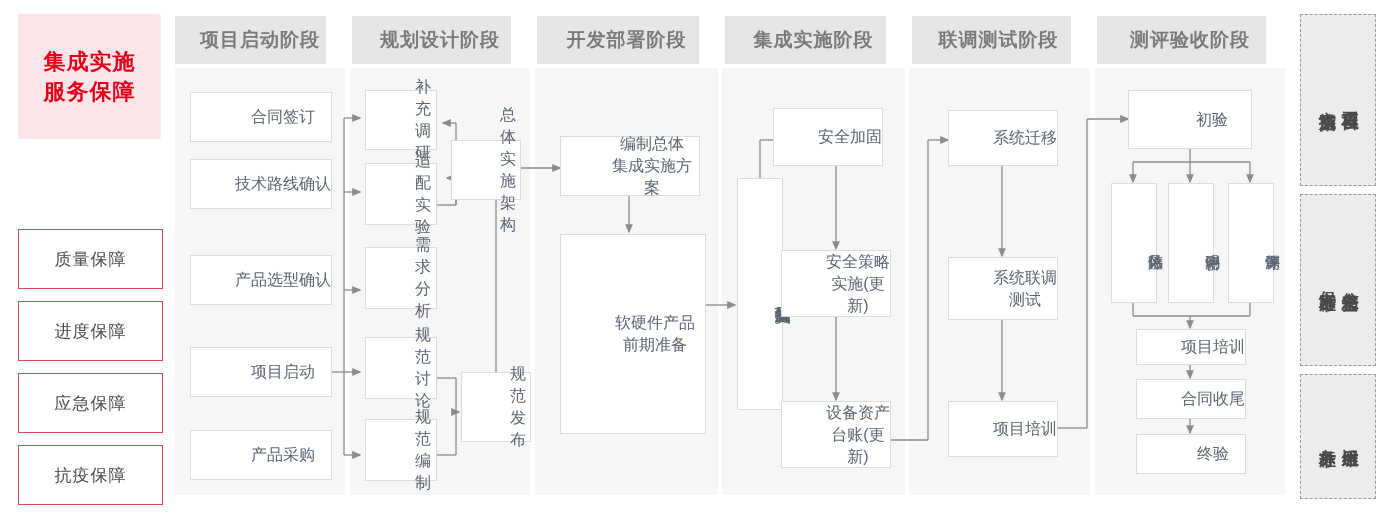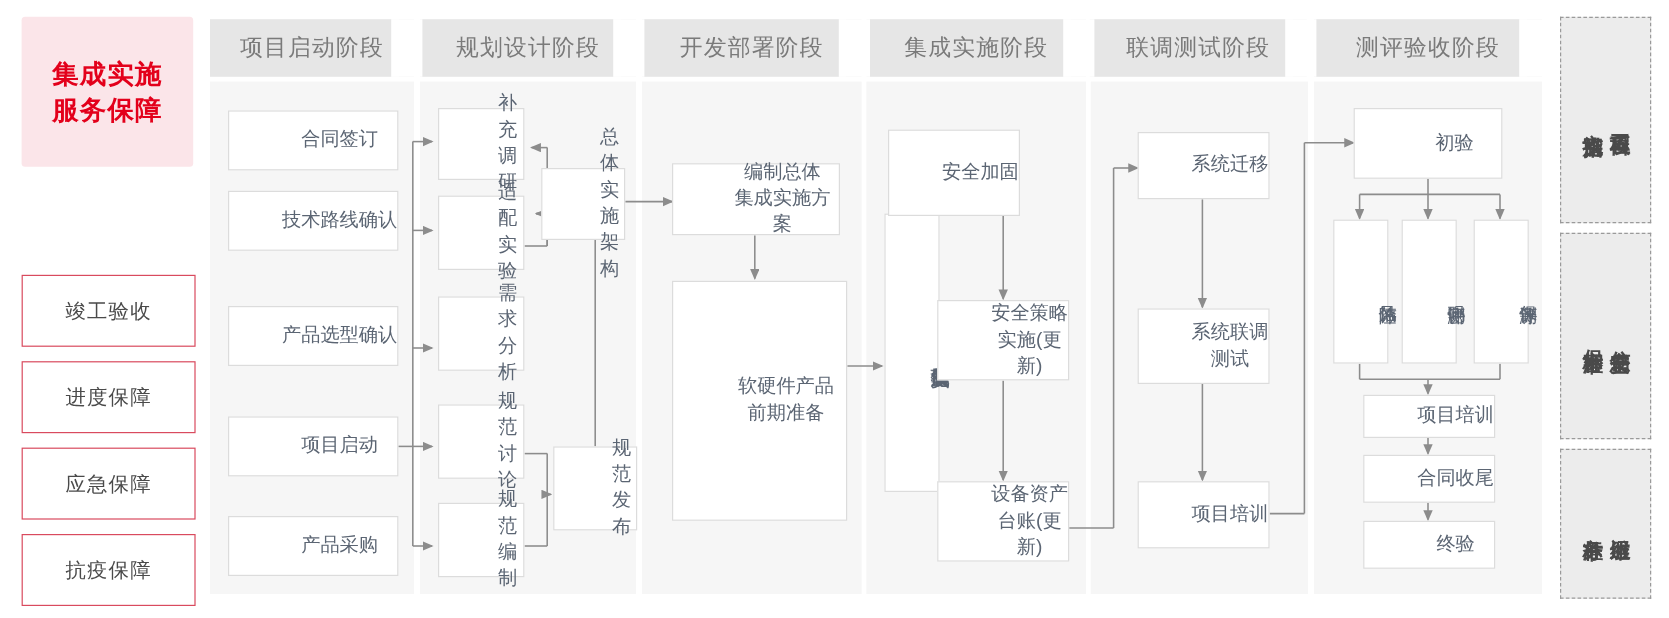--- a/index.html
+++ b/index.html
@@ -24,21 +24,21 @@
     background:#ffffff;border:1.4px solid #d94a5e;
     display:flex;align-items:center;justify-content:center;
     color:#4a4a4a;font-size:17px;letter-spacing:1px;
   }
 
   
   .col-panel{position:absolute;top:68px;background:#f6f6f6;}
   .col-head{
     position:absolute;top:16px;height:48px;background:#e6e6e6;
     display:flex;align-items:center;justify-content:center;
-    color:#7a7a7a;font-size:19px;font-weight:normal;letter-spacing:1px;
+    color:#7a7a7a;font-size:19px;font-weight:bold;letter-spacing:1px;
   }
   .chev{
     position:absolute;top:16px;width:26px;height:48px;
     background:#ffffff;z-index:4;
   }
   .chev svg{display:block;}
 
   
   .node{
     position:absolute;background:#ffffff;border:1px solid #dcdcdc;
@@ -74,21 +74,21 @@
 </head>
 <body>
 
 <div id="root">
 
   <div id="sidebar">
     <div class="sb-main">
       <span>集成实施<br>服务保障</span>
     </div>
     <div class="sb-item" style="top:215px">
-        <span>竣工验收</span>
+        <span>质量保障</span>
       </div>
     <div class="sb-item" style="top:287px">
         <span>进度保障</span>
       </div>
     <div class="sb-item" style="top:359px">
         <span>应急保障</span>
       </div>
     <div class="sb-item" style="top:431px">
         <span>抗疫保障</span>
       </div>
@@ -273,21 +273,21 @@
   <div class="node" style="left:560px;top:136px;width:140px;height:60px">
       <span>编制总体<br>集成实施方案</span>
     </div>
   <div class="node" style="left:560px;top:234px;width:146px;height:200px">
       <span>软硬件产品<br>前期准备</span>
     </div>
 
   <div class="node vert" style="left:737px;top:178px;width:44px;height:232px">
       <span>项目整体集成实施</span>
     </div>
-  <div class="node" style="left:740px;top:108px;width:110px;height:72px">
+  <div class="node" style="left:773px;top:108px;width:110px;height:58px">
       <span>安全加固</span>
     </div>
   <div class="node" style="left:781px;top:250px;width:110px;height:67px">
       <span>安全策略<br>实施(更新)</span>
     </div>
   <div class="node" style="left:781px;top:401px;width:110px;height:67px">
       <span>设备资产<br>台账(更新)</span>
     </div>
 
   <div class="node" style="left:948px;top:110px;width:110px;height:56px">

